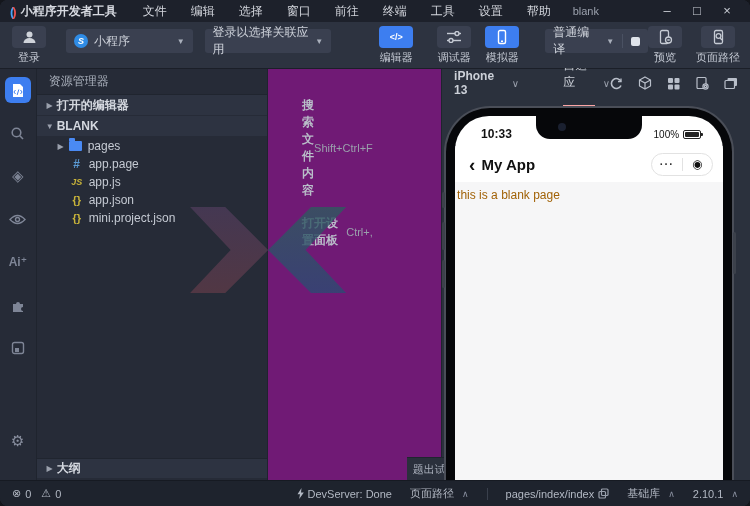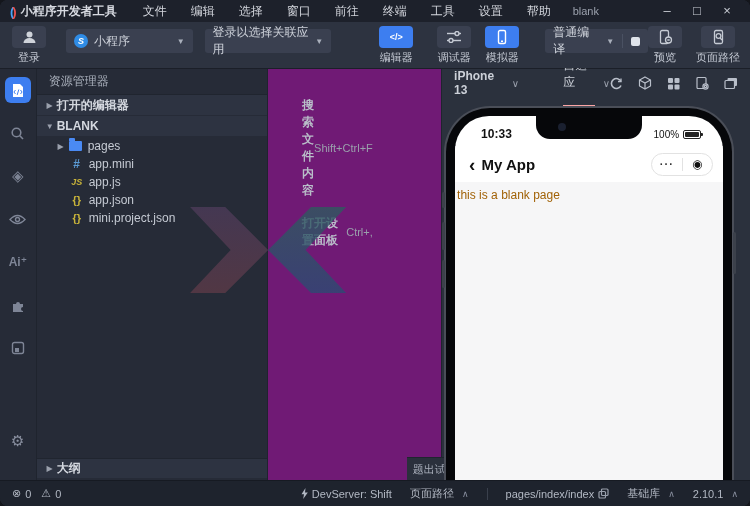--- a/index.html
+++ b/index.html
@@ -293,21 +293,21 @@
         <span class="arrow">▼</span>
         <span>BLANK</span>
       </div>
       <div class="tree-row" style="padding-left:18px;">
         <span class="arrow">▶</span>
         <span class="folder"></span>
         <span>pages</span>
       </div>
       <div class="tree-row" style="padding-left:32px;">
         <span class="fico hash">#</span>
-        <span>app.mini</span>
+        <span>app.page</span>
       </div>
       <div class="tree-row" style="padding-left:32px;">
         <span class="fico js">JS</span>
         <span>app.js</span>
       </div>
       <div class="tree-row" style="padding-left:32px;">
         <span class="fico brace">{}</span>
         <span>app.json</span>
       </div>
       <div class="tree-row" style="padding-left:32px;">
@@ -433,21 +433,21 @@
       <span class="sb-item">
           <span>⚠</span>
           <span>0</span>
         </span>
     </div>
     <div class="sb-right">
       <span class="sb-item">
         <svg width="7" height="11" viewBox="0 0 7 11">
             <path d="M4.5 0 L0.5 6.2 H3 L2.2 11 L6.8 4.4 H4 Z" fill="#b2b8c3"></path>
           </svg>
-        <span>DevServer: Shift</span>
+        <span>DevServer: Done</span>
       </span>
       <span class="sb-item">
         <span>页面路径</span>
           <span class="sb-caret">∧</span>
       </span>
       <span class="sb-div"></span>
       <span class="sb-item">
         <span>pages/index/index</span>
         <svg width="11" height="11" viewBox="0 0 11 11" fill="none" stroke="#9aa0ac" stroke-width="1.2">
             <rect x="3.5" y="1" width="6.5" height="6.5" rx="1"></rect>

